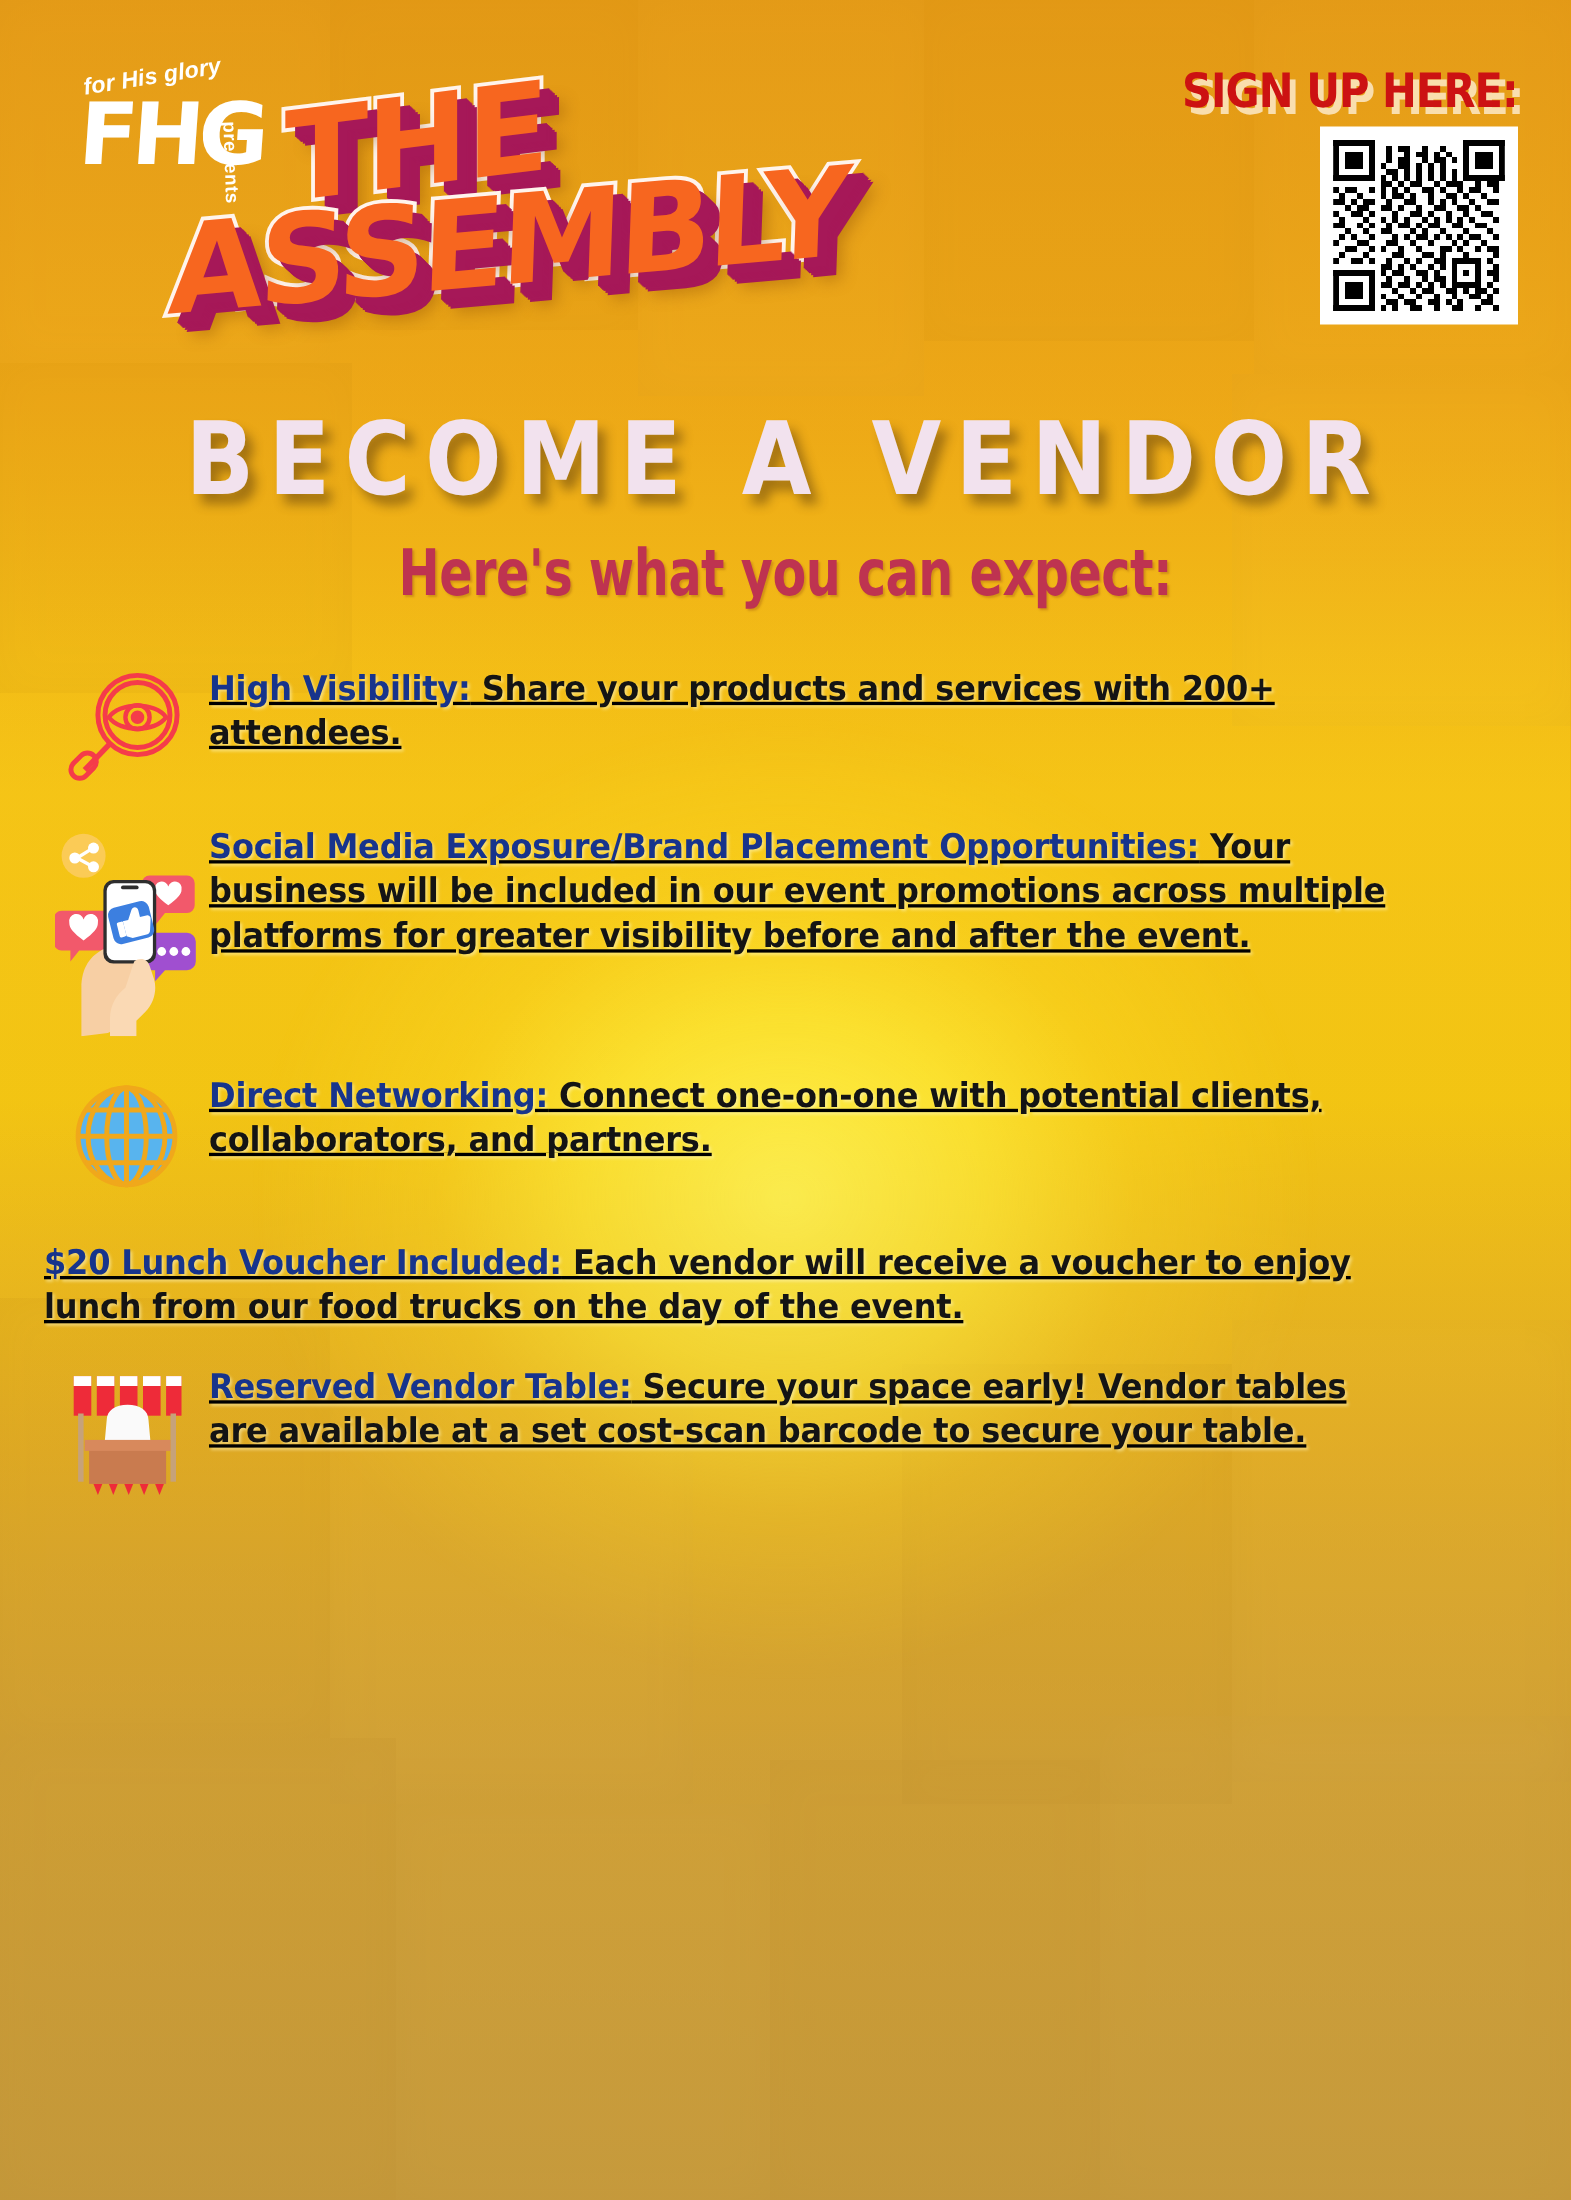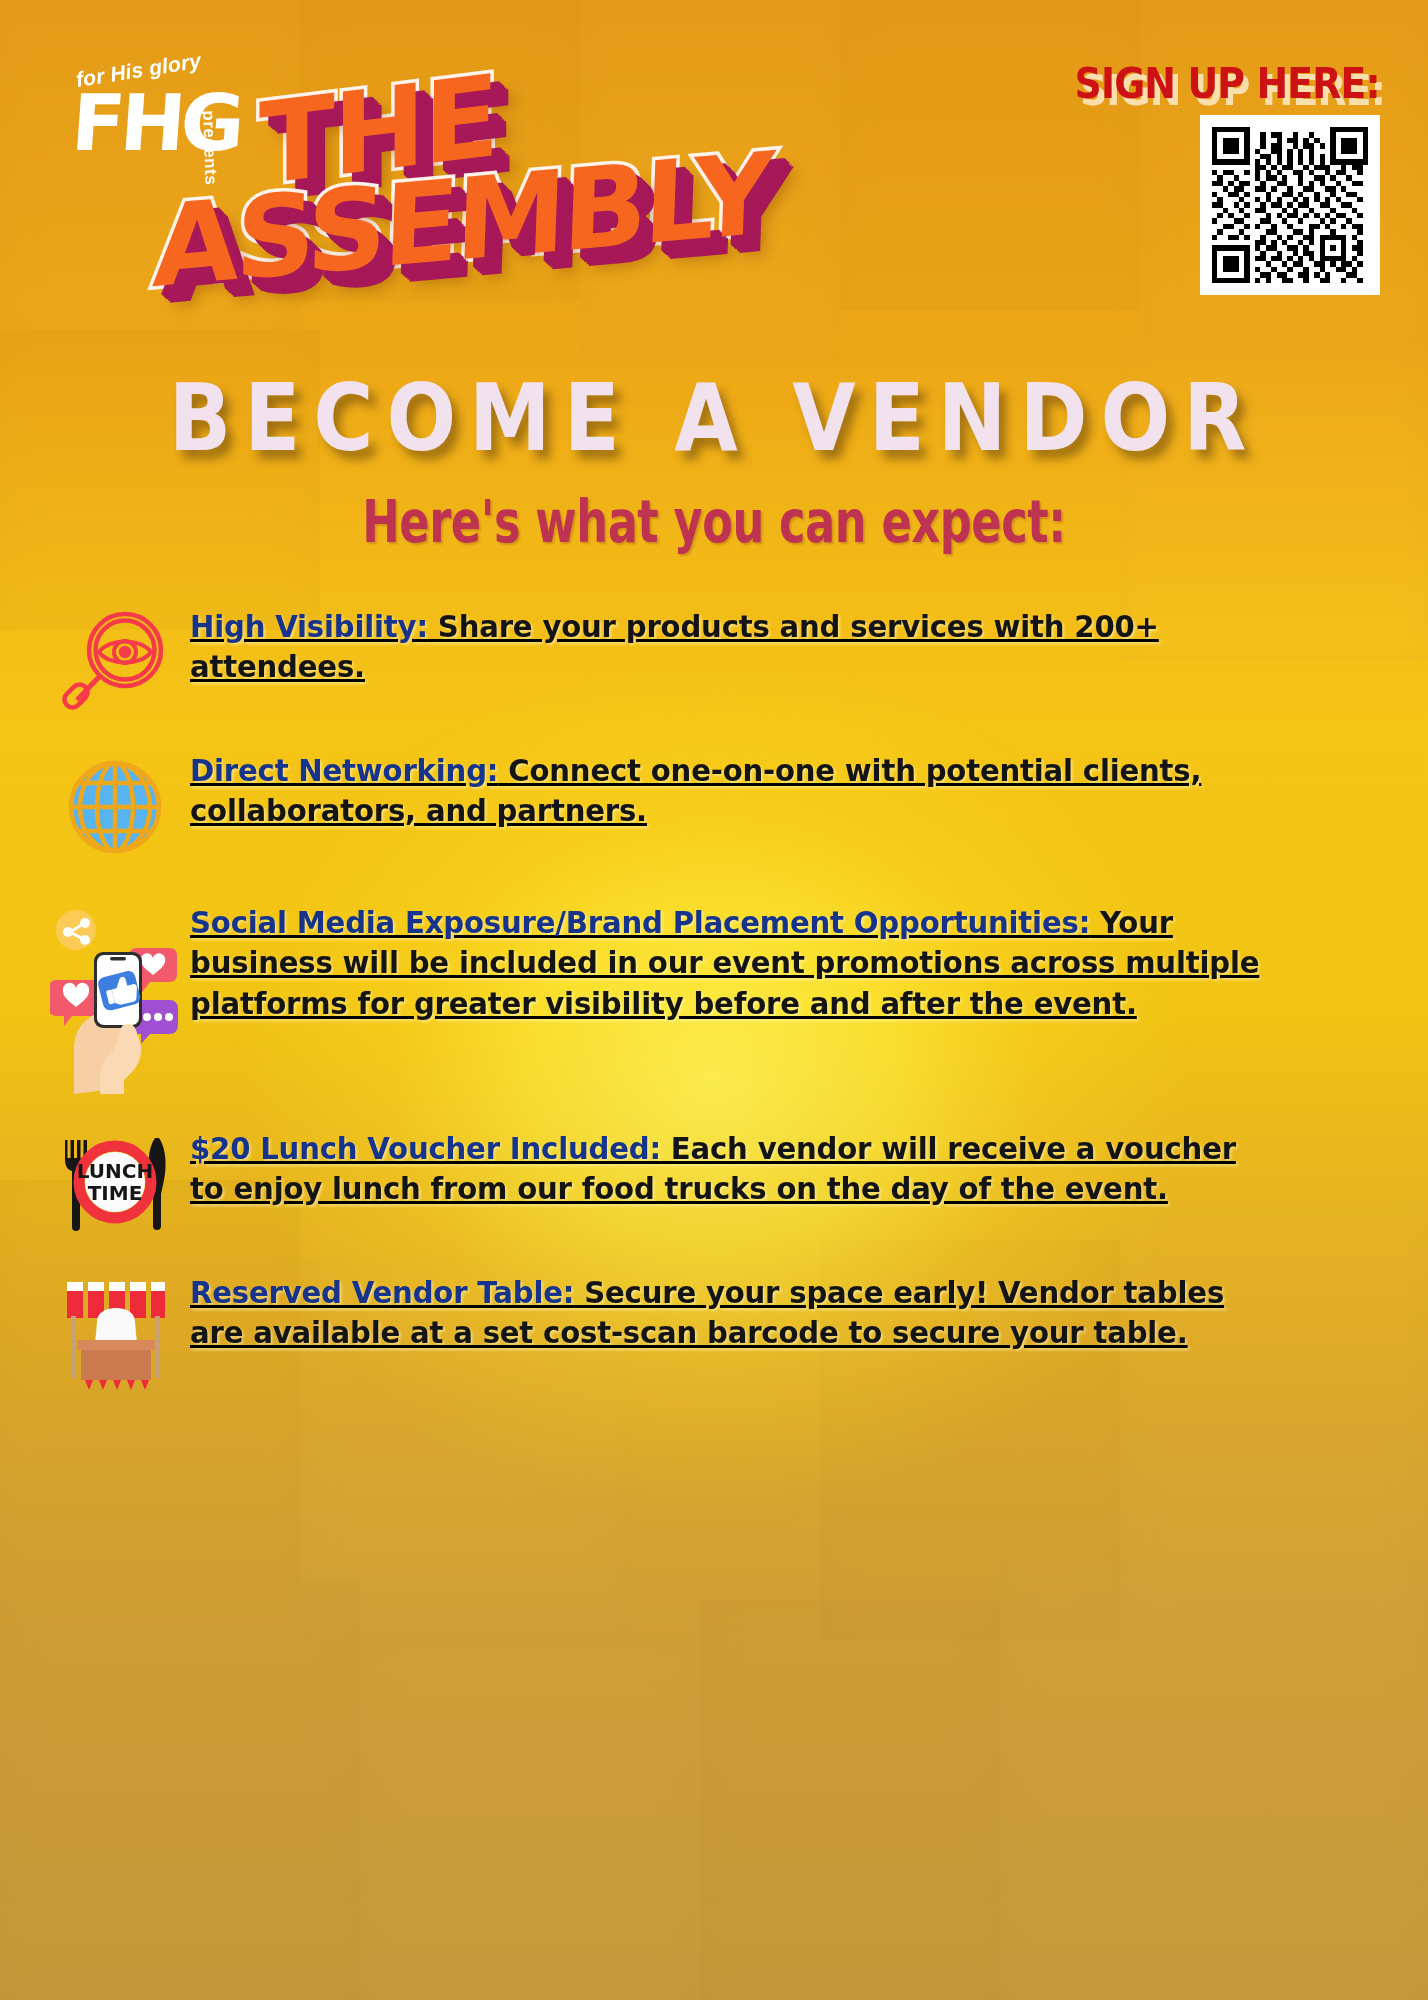--- a/index.html
+++ b/index.html
@@ -427,103 +427,87 @@
           <circle cx="70" cy="44" r="11"></circle>
           <circle cx="70" cy="44" r="4.2" fill="#F53B4A"></circle>
         </g>
       </svg>
     </div>
     <div class="b-text">
       <b>High Visibility:</b><span> Share your products and services with 200+ attendees.</span>
     </div>
   </div>
 
+  <div class="bullet r3">
+    <div class="b-icon tall">
+      <svg class="ico" width="130" height="190" viewBox="0 0 130 190">
+
+        <circle cx="26" cy="26" r="20" fill="#FBCB56"></circle>
+        <g stroke="#fff" stroke-width="3" fill="none">
+          <line x1="20" y1="28" x2="33" y2="20"></line>
+            <line x1="20" y1="28" x2="33" y2="35"></line>
+        </g>
+        <circle cx="18" cy="28" r="5" fill="#fff"></circle>
+          <circle cx="35" cy="19" r="5" fill="#fff"></circle>
+          <circle cx="35" cy="36" r="5" fill="#fff"></circle>
+
+        <path d="M6 76 h40 a7 7 0 0 1 7 7 v22 a7 7 0 0 1 -7 7 h-24 l-8 10 v-10 h-8 a7 7 0 0 1 -7 -7 v-22 a7 7 0 0 1 7 -7 z" fill="#F2596B"></path>
+        <path d="M26 103 c-9 -7 -13 -11 -13 -16 a6 6 0 0 1 13 -3 a6 6 0 0 1 13 3 c0 5 -4 9 -13 16 z" fill="#fff"></path>
+
+        <path d="M86 44 h34 a7 7 0 0 1 7 7 v20 a7 7 0 0 1 -7 7 h-20 l-8 10 v-10 h-6 a7 7 0 0 1 -7 -7 v-20 a7 7 0 0 1 7 -7 z" fill="#F2596B"></path>
+        <path d="M103 71 c-8 -6 -12 -10 -12 -14 a5.5 5.5 0 0 1 12 -3 a5.5 5.5 0 0 1 12 3 c0 4 -4 8 -12 14 z" fill="#fff"></path>
+
+        <path d="M88 96 h32 a8 8 0 0 1 8 8 v18 a8 8 0 0 1 -8 8 h-20 l-9 10 v-10 h-3 a8 8 0 0 1 -8 -8 v-18 a8 8 0 0 1 8 -8 z" fill="#A04FD0"></path>
+        <g fill="#fff">
+            <circle cx="97" cy="113" r="4"></circle>
+            <circle cx="108" cy="113" r="4"></circle>
+            <circle cx="119" cy="113" r="4"></circle>
+          </g>
+
+        <path d="M24 190 v-44 c0-18 8-30 22-36 l10-5 v-10 c0-8 6-12 12-9 l6 3 v60 c0 18 -10 32 -26 38 z" fill="#F7CFA4"></path>
+
+        <rect x="44" y="48" width="48" height="76" rx="9" fill="#2E2E2E"></rect>
+        <rect x="47" y="51" width="42" height="70" rx="7" fill="#fff"></rect>
+        <rect x="60" y="53" width="16" height="3.5" rx="1.8" fill="#2E2E2E"></rect>
+
+        <g transform="rotate(-14 68 86)">
+          <rect x="50" y="70" width="38" height="34" rx="7" fill="#3C7FE0"></rect>
+          <path d="M62 98 v-14 h5 l5-8 c2-3 6-2 6 2 v6 h6 a3 3 0 0 1 3 4 l-3 10 a4 4 0 0 1 -4 3 h-13 z" fill="#fff"></path>
+          <rect x="56" y="84" width="6" height="14" rx="1.5" fill="#fff"></rect>
+        </g>
+
+        <path d="M72 122 c6 -4 12 -2 14 4 l4 12 c3 10 0 22 -8 30 l-8 8 v14 h-24 v-16 c0-12 6-22 14-28 z" fill="#FAD9B4"></path>
+      </svg>
+    </div>
+    <div class="b-text">
+      <b>Social Media Exposure/Brand Placement Opportunities:</b><span> Your business will be included in our event promotions across multiple platforms for greater visibility before and after the event.</span>
+    </div>
+  </div>
+
   <div class="bullet r2">
     <div class="b-icon">
       <svg class="ico" width="110" height="110" viewBox="0 0 110 110">
         <circle cx="55" cy="55" r="44" fill="#58B4EE"></circle>
         <g fill="none" stroke="#F0A81B" stroke-width="4.5">
           <circle cx="55" cy="55" r="44"></circle>
           <ellipse cx="55" cy="55" rx="18" ry="44"></ellipse>
           <ellipse cx="55" cy="55" rx="35" ry="44"></ellipse>
           <line x1="11" y1="55" x2="99" y2="55"></line>
           <path d="M18 31 H92"></path>
           <path d="M18 79 H92"></path>
           <line x1="55" y1="11" x2="55" y2="99"></line>
         </g>
       </svg>
     </div>
     <div class="b-text">
       <b>Direct Networking:</b><span> Connect one-on-one with potential clients, collaborators, and partners.</span>
     </div>
   </div>
 
-  <div class="bullet r3">
-    <div class="b-icon tall">
-      <svg class="ico" width="130" height="190" viewBox="0 0 130 190">
-
-        <circle cx="26" cy="26" r="20" fill="#FBCB56"></circle>
-        <g stroke="#fff" stroke-width="3" fill="none">
-          <line x1="20" y1="28" x2="33" y2="20"></line>
-            <line x1="20" y1="28" x2="33" y2="35"></line>
-        </g>
-        <circle cx="18" cy="28" r="5" fill="#fff"></circle>
-          <circle cx="35" cy="19" r="5" fill="#fff"></circle>
-          <circle cx="35" cy="36" r="5" fill="#fff"></circle>
-
-        <path d="M6 76 h40 a7 7 0 0 1 7 7 v22 a7 7 0 0 1 -7 7 h-24 l-8 10 v-10 h-8 a7 7 0 0 1 -7 -7 v-22 a7 7 0 0 1 7 -7 z" fill="#F2596B"></path>
-        <path d="M26 103 c-9 -7 -13 -11 -13 -16 a6 6 0 0 1 13 -3 a6 6 0 0 1 13 3 c0 5 -4 9 -13 16 z" fill="#fff"></path>
-
-        <path d="M86 44 h34 a7 7 0 0 1 7 7 v20 a7 7 0 0 1 -7 7 h-20 l-8 10 v-10 h-6 a7 7 0 0 1 -7 -7 v-20 a7 7 0 0 1 7 -7 z" fill="#F2596B"></path>
-        <path d="M103 71 c-8 -6 -12 -10 -12 -14 a5.5 5.5 0 0 1 12 -3 a5.5 5.5 0 0 1 12 3 c0 4 -4 8 -12 14 z" fill="#fff"></path>
-
-        <path d="M88 96 h32 a8 8 0 0 1 8 8 v18 a8 8 0 0 1 -8 8 h-20 l-9 10 v-10 h-3 a8 8 0 0 1 -8 -8 v-18 a8 8 0 0 1 8 -8 z" fill="#A04FD0"></path>
-        <g fill="#fff">
-            <circle cx="97" cy="113" r="4"></circle>
-            <circle cx="108" cy="113" r="4"></circle>
-            <circle cx="119" cy="113" r="4"></circle>
-          </g>
-
-        <path d="M24 190 v-44 c0-18 8-30 22-36 l10-5 v-10 c0-8 6-12 12-9 l6 3 v60 c0 18 -10 32 -26 38 z" fill="#F7CFA4"></path>
-
-        <rect x="44" y="48" width="48" height="76" rx="9" fill="#2E2E2E"></rect>
-        <rect x="47" y="51" width="42" height="70" rx="7" fill="#fff"></rect>
-        <rect x="60" y="53" width="16" height="3.5" rx="1.8" fill="#2E2E2E"></rect>
-
-        <g transform="rotate(-14 68 86)">
-          <rect x="50" y="70" width="38" height="34" rx="7" fill="#3C7FE0"></rect>
-          <path d="M62 98 v-14 h5 l5-8 c2-3 6-2 6 2 v6 h6 a3 3 0 0 1 3 4 l-3 10 a4 4 0 0 1 -4 3 h-13 z" fill="#fff"></path>
-          <rect x="56" y="84" width="6" height="14" rx="1.5" fill="#fff"></rect>
-        </g>
-
-        <path d="M72 122 c6 -4 12 -2 14 4 l4 12 c3 10 0 22 -8 30 l-8 8 v14 h-24 v-16 c0-12 6-22 14-28 z" fill="#FAD9B4"></path>
-      </svg>
-    </div>
-    <div class="b-text">
-      <b>Social Media Exposure/Brand Placement Opportunities:</b><span> Your business will be included in our event promotions across multiple platforms for greater visibility before and after the event.</span>
-    </div>
-  </div>
-
   <div class="bullet r4">
-    <div class="b-icon">
-      <svg class="ico" width="125" height="110" viewBox="0 0 125 110">
-
-        <g fill="#161616">
-          <path d="M12 10 v20 c0 6 3 10 7 11 v56 a4 4 0 0 0 8 0 v-56 c4 -1 7 -5 7 -11 v-20 h-3.5 v18 h-3 v-18 h-3.5 v18 h-3 v-18 h-3.5 v18 h-3 v-18 z"></path>
-
-          <path d="M106 8 c7 10 8 28 5 42 l-3 14 v32 a4 4 0 0 1 -8 0 v-32 l-3 -14 c-3 -14 -2 -32 5 -42 z"></path>
-        </g>
-
-        <circle cx="62" cy="52" r="36" fill="none" stroke="#F0323C" stroke-width="11"></circle>
-        <circle cx="62" cy="52" r="30" fill="#FCFCFC"></circle>
-
-        <text x="62" y="48" text-anchor="middle" font-family="DejaVu Sans, sans-serif" font-size="20" font-weight="900" fill="#161616">LUNCH</text>
-        <text x="62" y="70" text-anchor="middle" font-family="DejaVu Sans, sans-serif" font-size="20" font-weight="900" fill="#161616">TIME</text>
-      </svg>
-    </div>
     <div class="b-text">
       <b>$20 Lunch Voucher Included:</b><span> Each vendor will receive a voucher to enjoy lunch from our food trucks on the day of the event.</span>
     </div>
   </div>
 
   <div class="bullet">
     <div class="b-icon">
       <svg class="ico" width="120" height="120" viewBox="0 0 120 120">
 
         <g>

